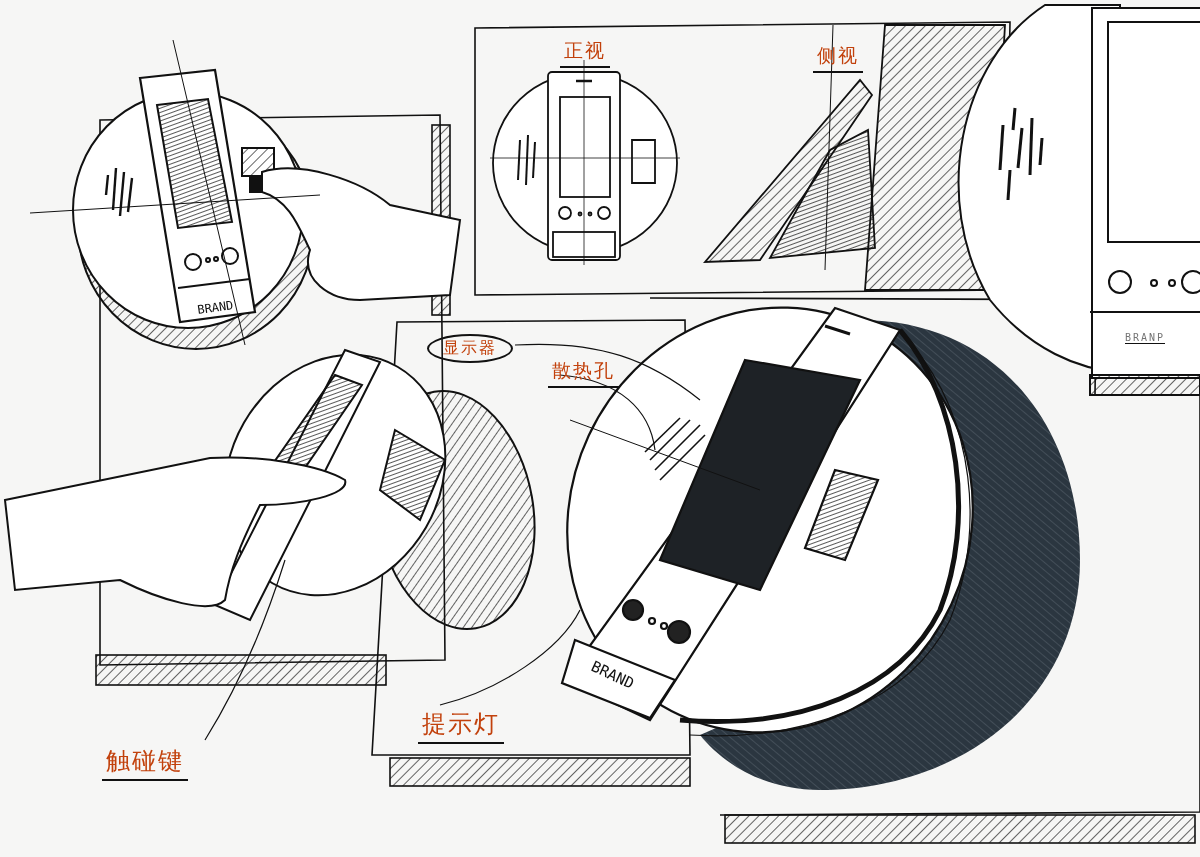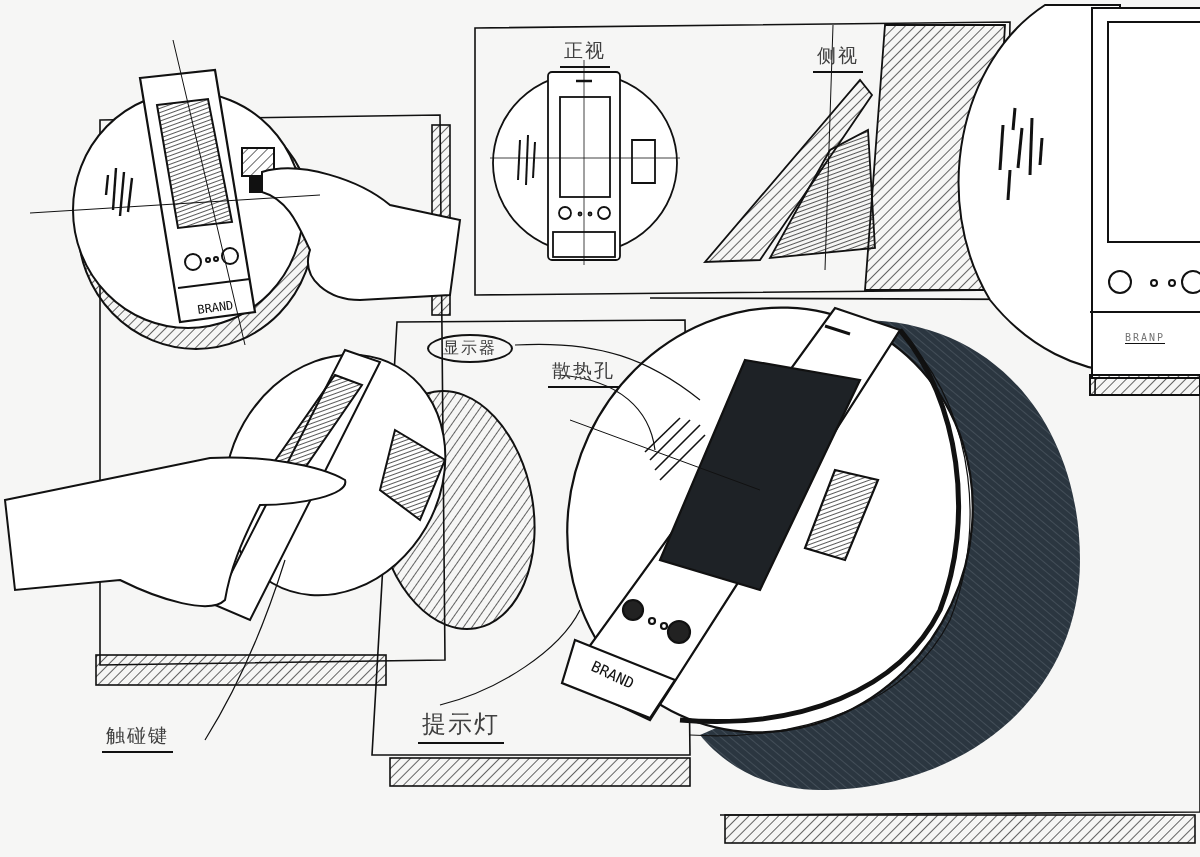--- a/index.html
+++ b/index.html
@@ -1,18 +1,18 @@
 <!DOCTYPE html>
 <html><head>
 <meta charset="utf-8">
 <style>
   html,body{margin:0;padding:0;background:#f4f4f3;}
   #sheet{position:relative;width:1200px;height:857px;overflow:hidden;background:#f6f6f5;font-family:"DejaVu Sans",sans-serif;}
   svg{position:absolute;left:0;top:0;}
-  .lbl{position:absolute;font-family:"DejaVu Serif",serif;color:#404040;font-size:19px;letter-spacing:2px;white-space:nowrap;}
+  .lbl{position:absolute;font-family:"DejaVu Serif",serif;color:#c2410c;font-size:19px;letter-spacing:2px;white-space:nowrap;}
   .lbl.under{border-bottom:2px solid #111;padding:0 4px 2px 4px;}
   .brand{position:absolute;font-family:"DejaVu Sans Mono",monospace;color:#737373;font-size:10px;letter-spacing:2px;white-space:nowrap;}
   .brand.under{border-bottom:1.5px solid #111;}
   .bubble{border:2px solid #111;border-radius:50%;padding:2px 14px;}
 </style>
 </head>
 <body>
 
 <div id="sheet">
 
@@ -167,17 +167,17 @@
     <path d="M440 705 C500 690 560 650 580 610"></path>
     <path d="M205 740 C230 700 260 640 285 560"></path>
   </g>
 </svg>
 
 <div class="lbl under" style="left:560px;top:38px;">正视</div>
 <div class="lbl under" style="left:770px;top:43px;margin-left:43px;">侧视</div>
 <div class="lbl bubble" style="left:427px;top:334px;font-size:16px;text-align:center;">显示器</div>
 <div class="lbl under" style="left:548px;top:358px;font-size:19px;">散热孔</div>
 <div class="lbl under" style="left:418px;top:708px;font-size:24px;">提示灯</div>
-<div class="lbl under" style="left:102px;top:723px;font-size:19px;">触碰键</div>
+<div class="lbl under" style="left:102px;top:745px;font-size:24px;">触碰键</div>
 
 <div class="brand under" style="left:1125px;top:332px;">BRANP</div>
 
 </div>
 
 </body></html>

